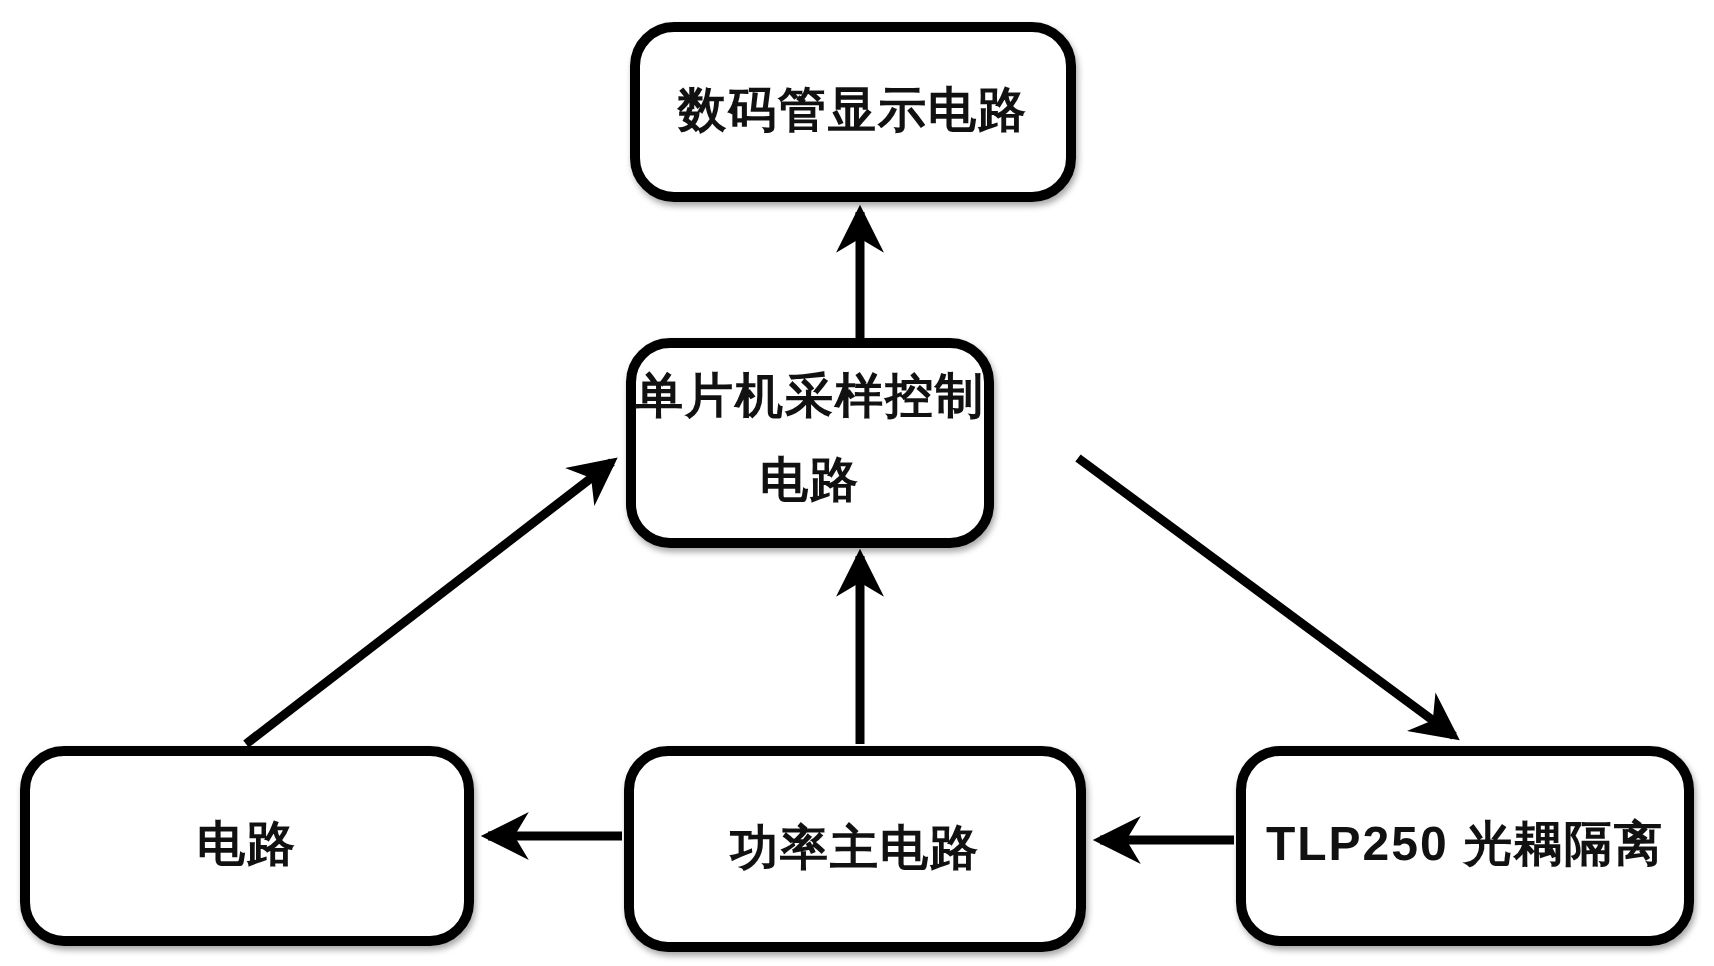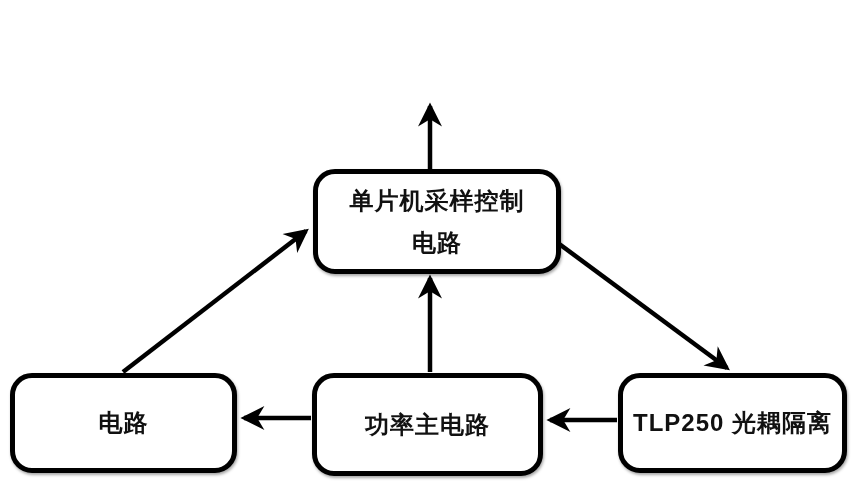--- a/index.html
+++ b/index.html
@@ -35,21 +35,21 @@
     justify-content: center;
     text-align: center;
     font-size: 24px;
     font-weight: bold;
     color: #111111;
     line-height: 42px;
     letter-spacing: 1px;
     white-space: nowrap;
   }
   #node-display { left: 315px; top: 11px;  width: 223px; height: 90px;  }
-  #node-mcu     { left: 313px; top: 169px; width: 248px; height: 105px; }
+  #node-mcu     { left: 313px; top: 169px; width: 184px; height: 105px; font-family: Liberation Mono, monospace; }
   #node-acs712  { left: 10px;  top: 373px; width: 227px; height: 100px; }
   #node-power   { left: 312px; top: 373px; width: 231px; height: 103px;  }
   #node-tlp250  { left: 618px; top: 373px; width: 229px; height: 100px; }
 </style>
 </head>
 <body>
 
 <div class="canvas">
 
   <svg class="arrow-layer" width="857" height="483" viewBox="0 0 857 483" xmlns="http://www.w3.org/2000/svg">
@@ -65,20 +65,23 @@
 
     <line x1="123" y1="372" x2="306" y2="231" stroke="#000000" stroke-width="4.5" marker-end="url(#ah)"></line>
 
     <line x1="539" y1="229" x2="727" y2="368" stroke="#000000" stroke-width="4.5" marker-end="url(#ah)"></line>
 
     <line x1="311" y1="418" x2="244" y2="418" stroke="#000000" stroke-width="4.5" marker-end="url(#ah)"></line>
 
     <line x1="617" y1="420" x2="550" y2="420" stroke="#000000" stroke-width="4.5" marker-end="url(#ah)"></line>
   </svg>
 
+  <div class="node" id="node-display">
+    <span>数码管显示电路</span>
+  </div>
 
   <div class="node" id="node-mcu">
     <span>单片机采样控制</span>
     <span>电路</span>
   </div>
 
   <div class="node" id="node-acs712">
     <span>电路</span>
   </div>
 

